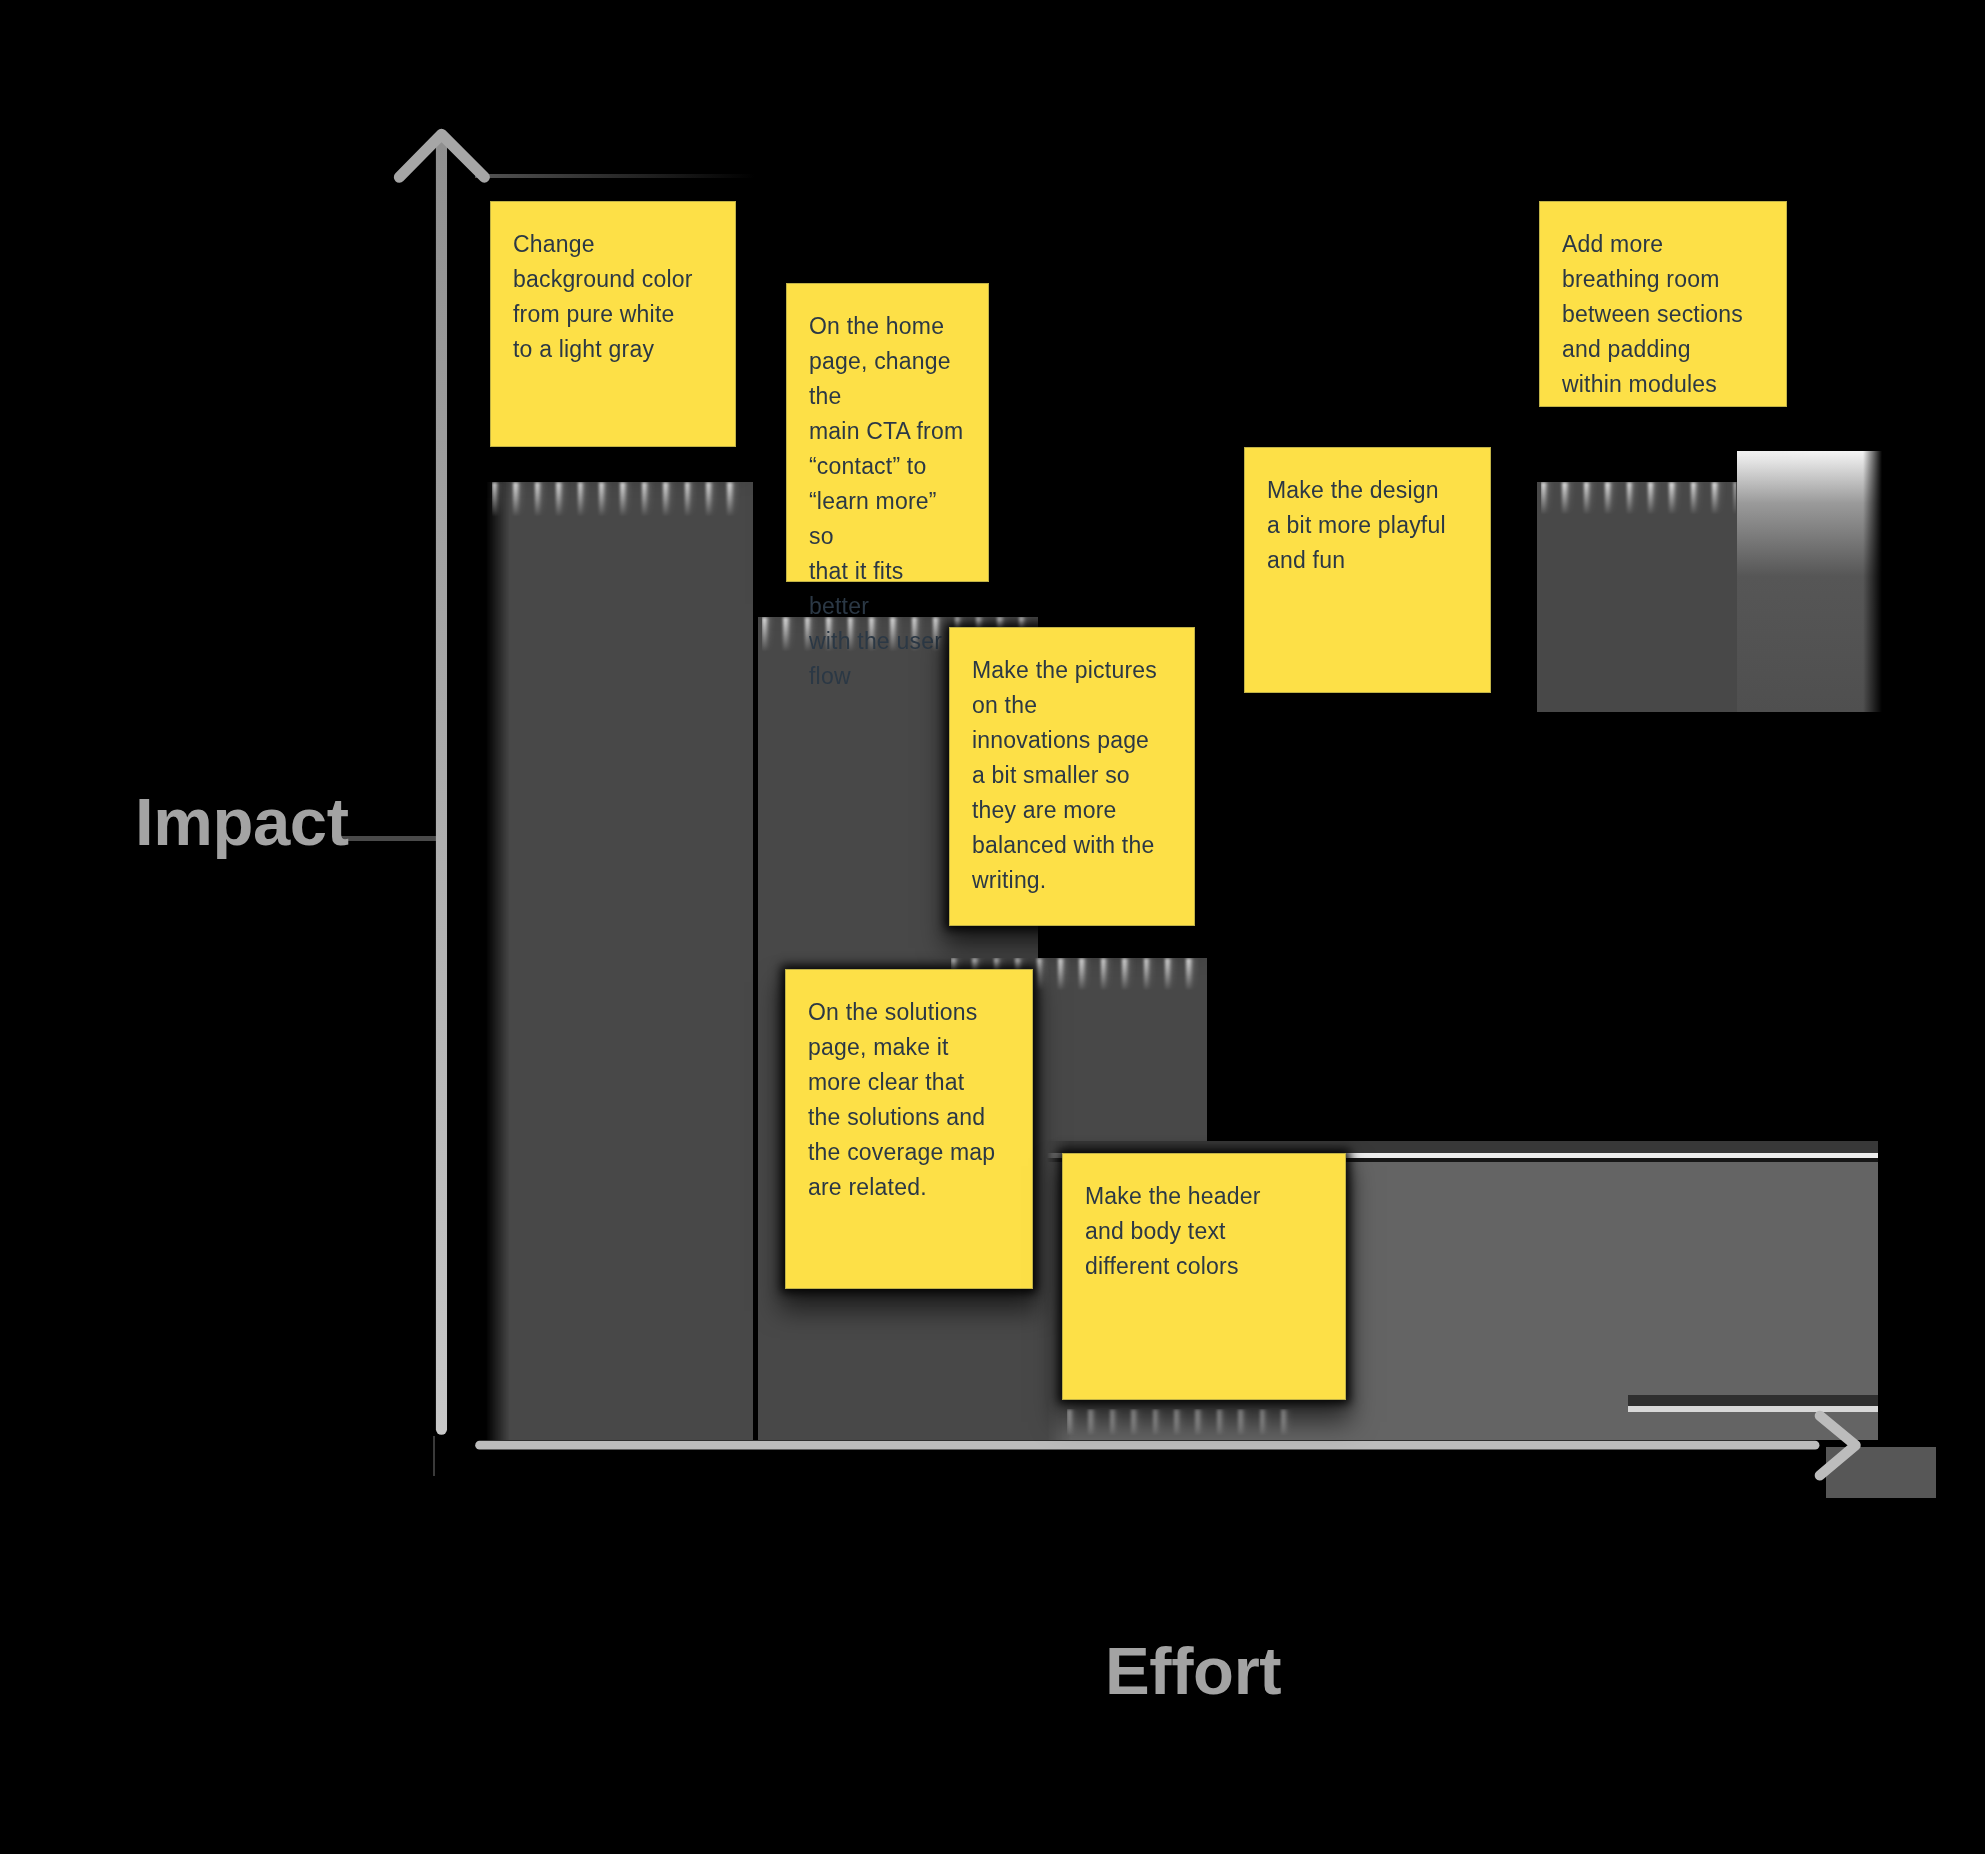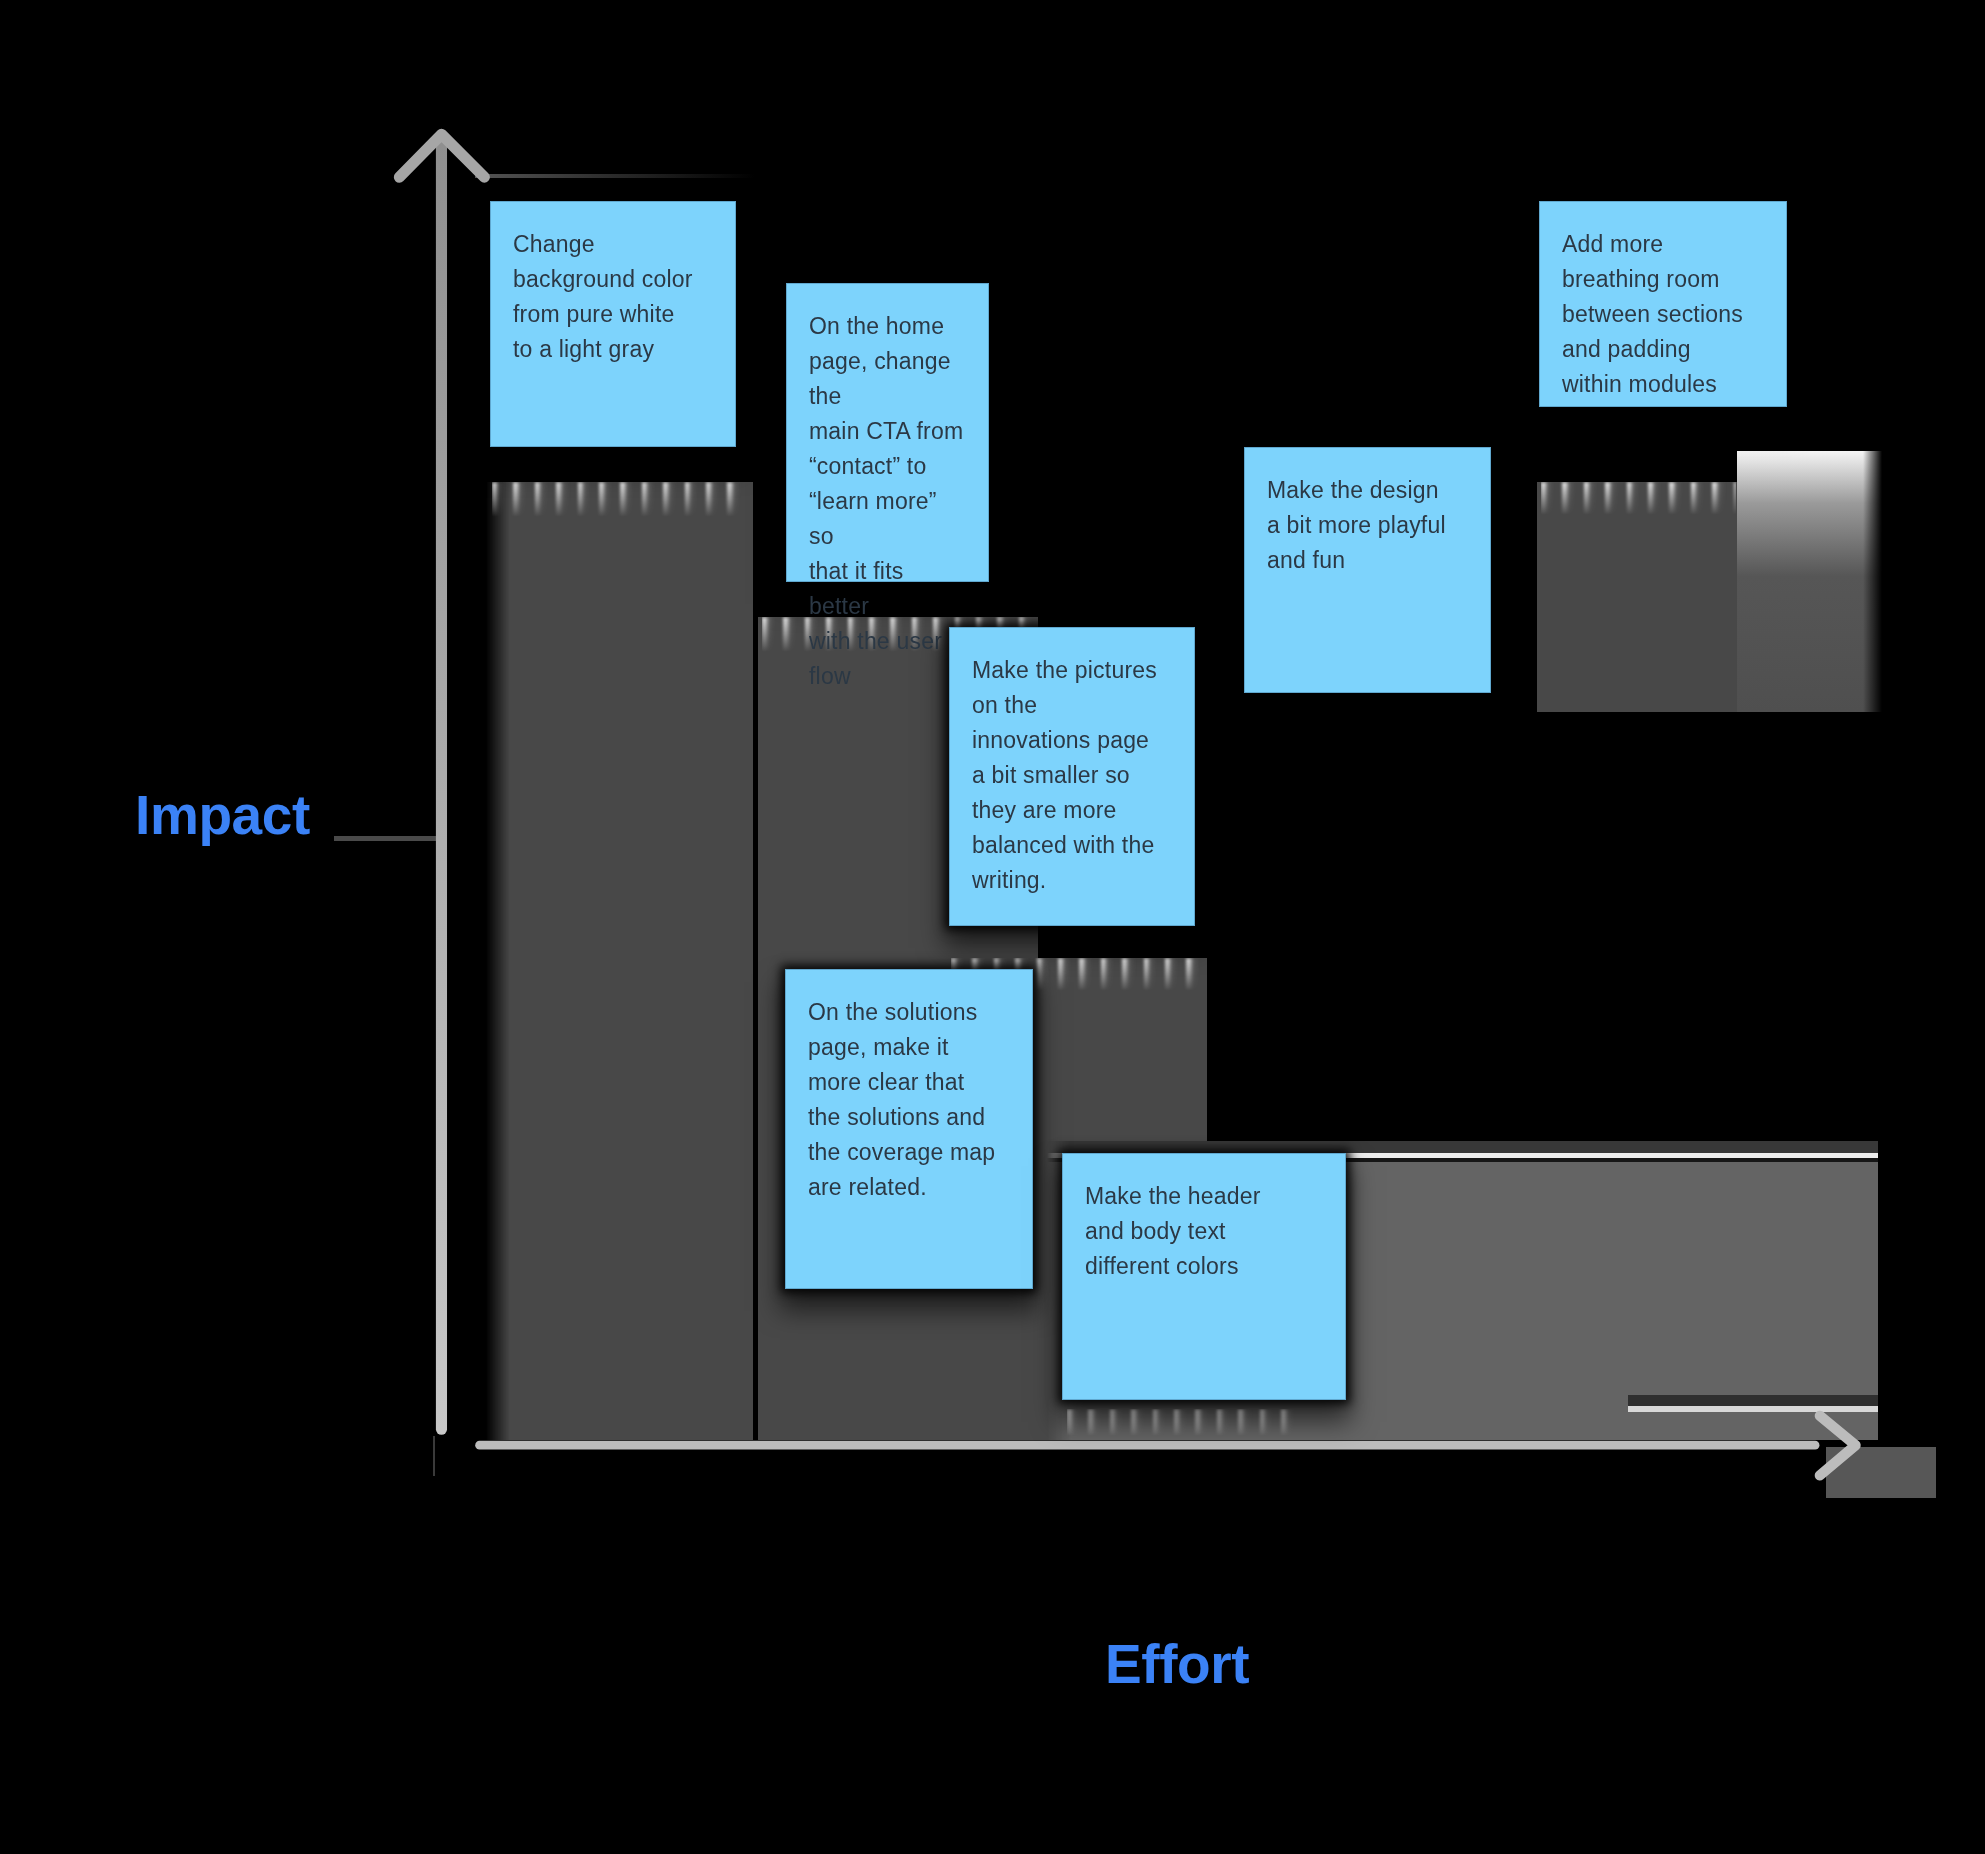--- a/index.html
+++ b/index.html
@@ -18,33 +18,33 @@
     background:repeating-linear-gradient(90deg,
       rgba(255,255,255,.78) 0 3.2px, rgba(255,255,255,.10) 7.1px,
       rgba(255,255,255,0) 12.7px 21.4px);
     -webkit-mask-image:linear-gradient(180deg,#000 10%,transparent);
     mask-image:linear-gradient(180deg,#000 10%,transparent);
     filter:blur(1.6px);
   }
   .hline{position:absolute;pointer-events:none;}
   
   .note{
-    position:absolute;background:#7dd3fc;
+    position:absolute;background:#fde047;
     border:0.8px solid rgba(10,40,70,.25);box-sizing:border-box;
     box-shadow:0 0 9.5px 4px rgba(0,0,0,.92), 0 17.5px 24px 4.8px rgba(0,0,0,.55);
   }
   .note-text{
     position:absolute;inset:0;padding:24.6px 22px;box-sizing:border-box;
     font-size:23px;line-height:35px;color:#2b3845;
     white-space:pre-line;letter-spacing:0.2px;
   }
   
   .axis-label{
-    position:absolute;font-size:55px;line-height:1;font-weight:600;
-    color:#3b82f6;letter-spacing:-0.4px;text-align:center;
+    position:absolute;font-size:67px;line-height:1;font-weight:600;
+    color:#a3a3a3;letter-spacing:-0.4px;text-align:center;
   }
   #axes{position:absolute;left:0;top:0;pointer-events:none;}
 </style>
 </head>
 <body>
 
 <div id="canvas">
 
   <div class="smear fade-l" style="left:486px;top:482px;width:267px;height:958px;background:#484848;"></div>
   <div class="smear" style="left:758px;top:617px;width:280px;height:823px;background:#484848;"></div>

